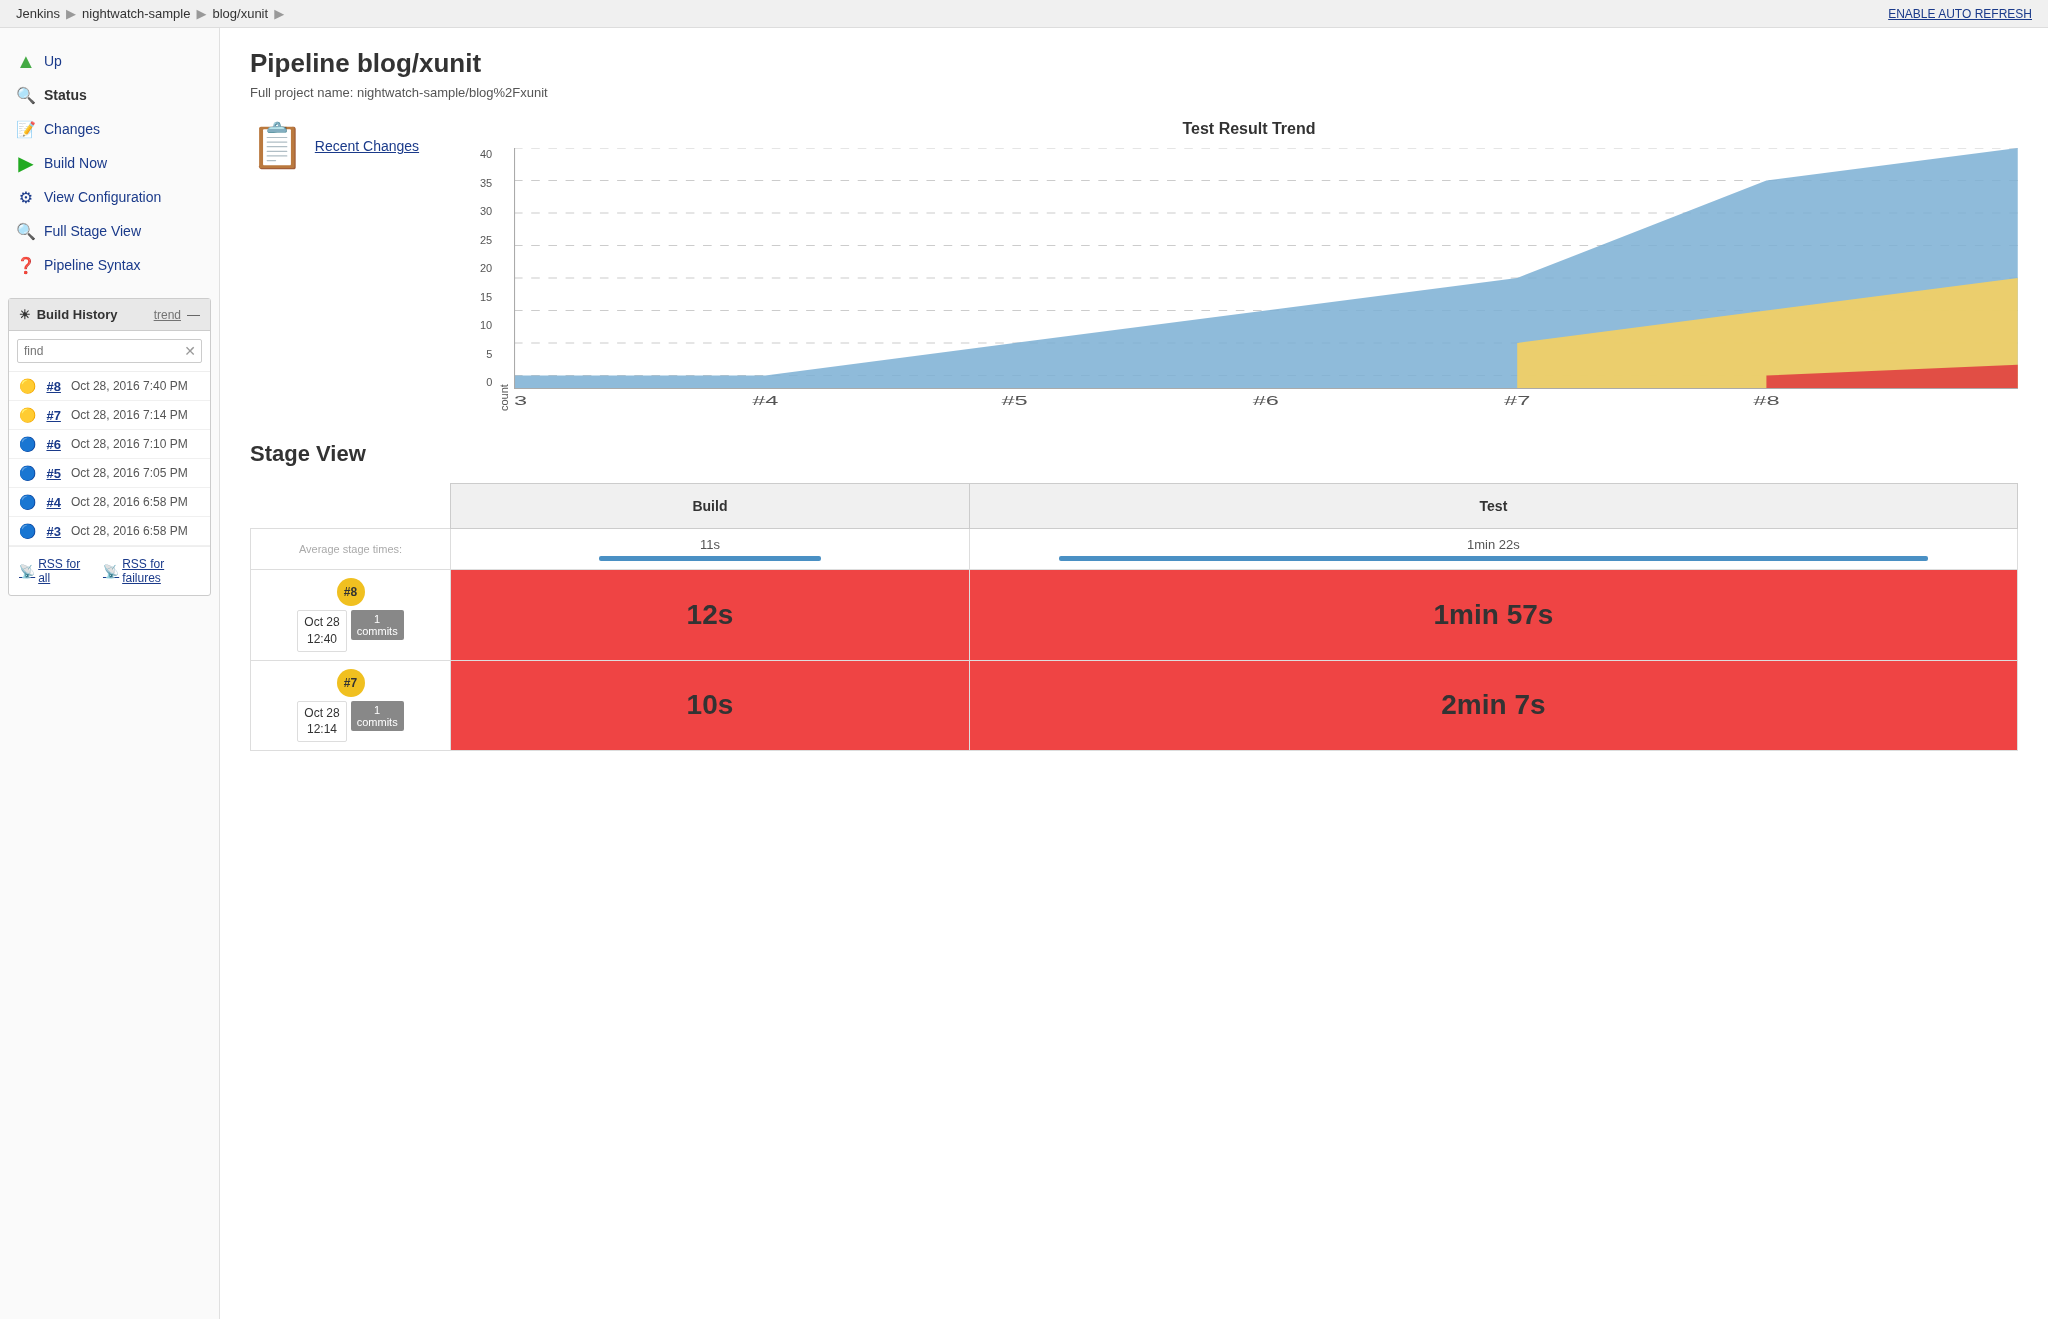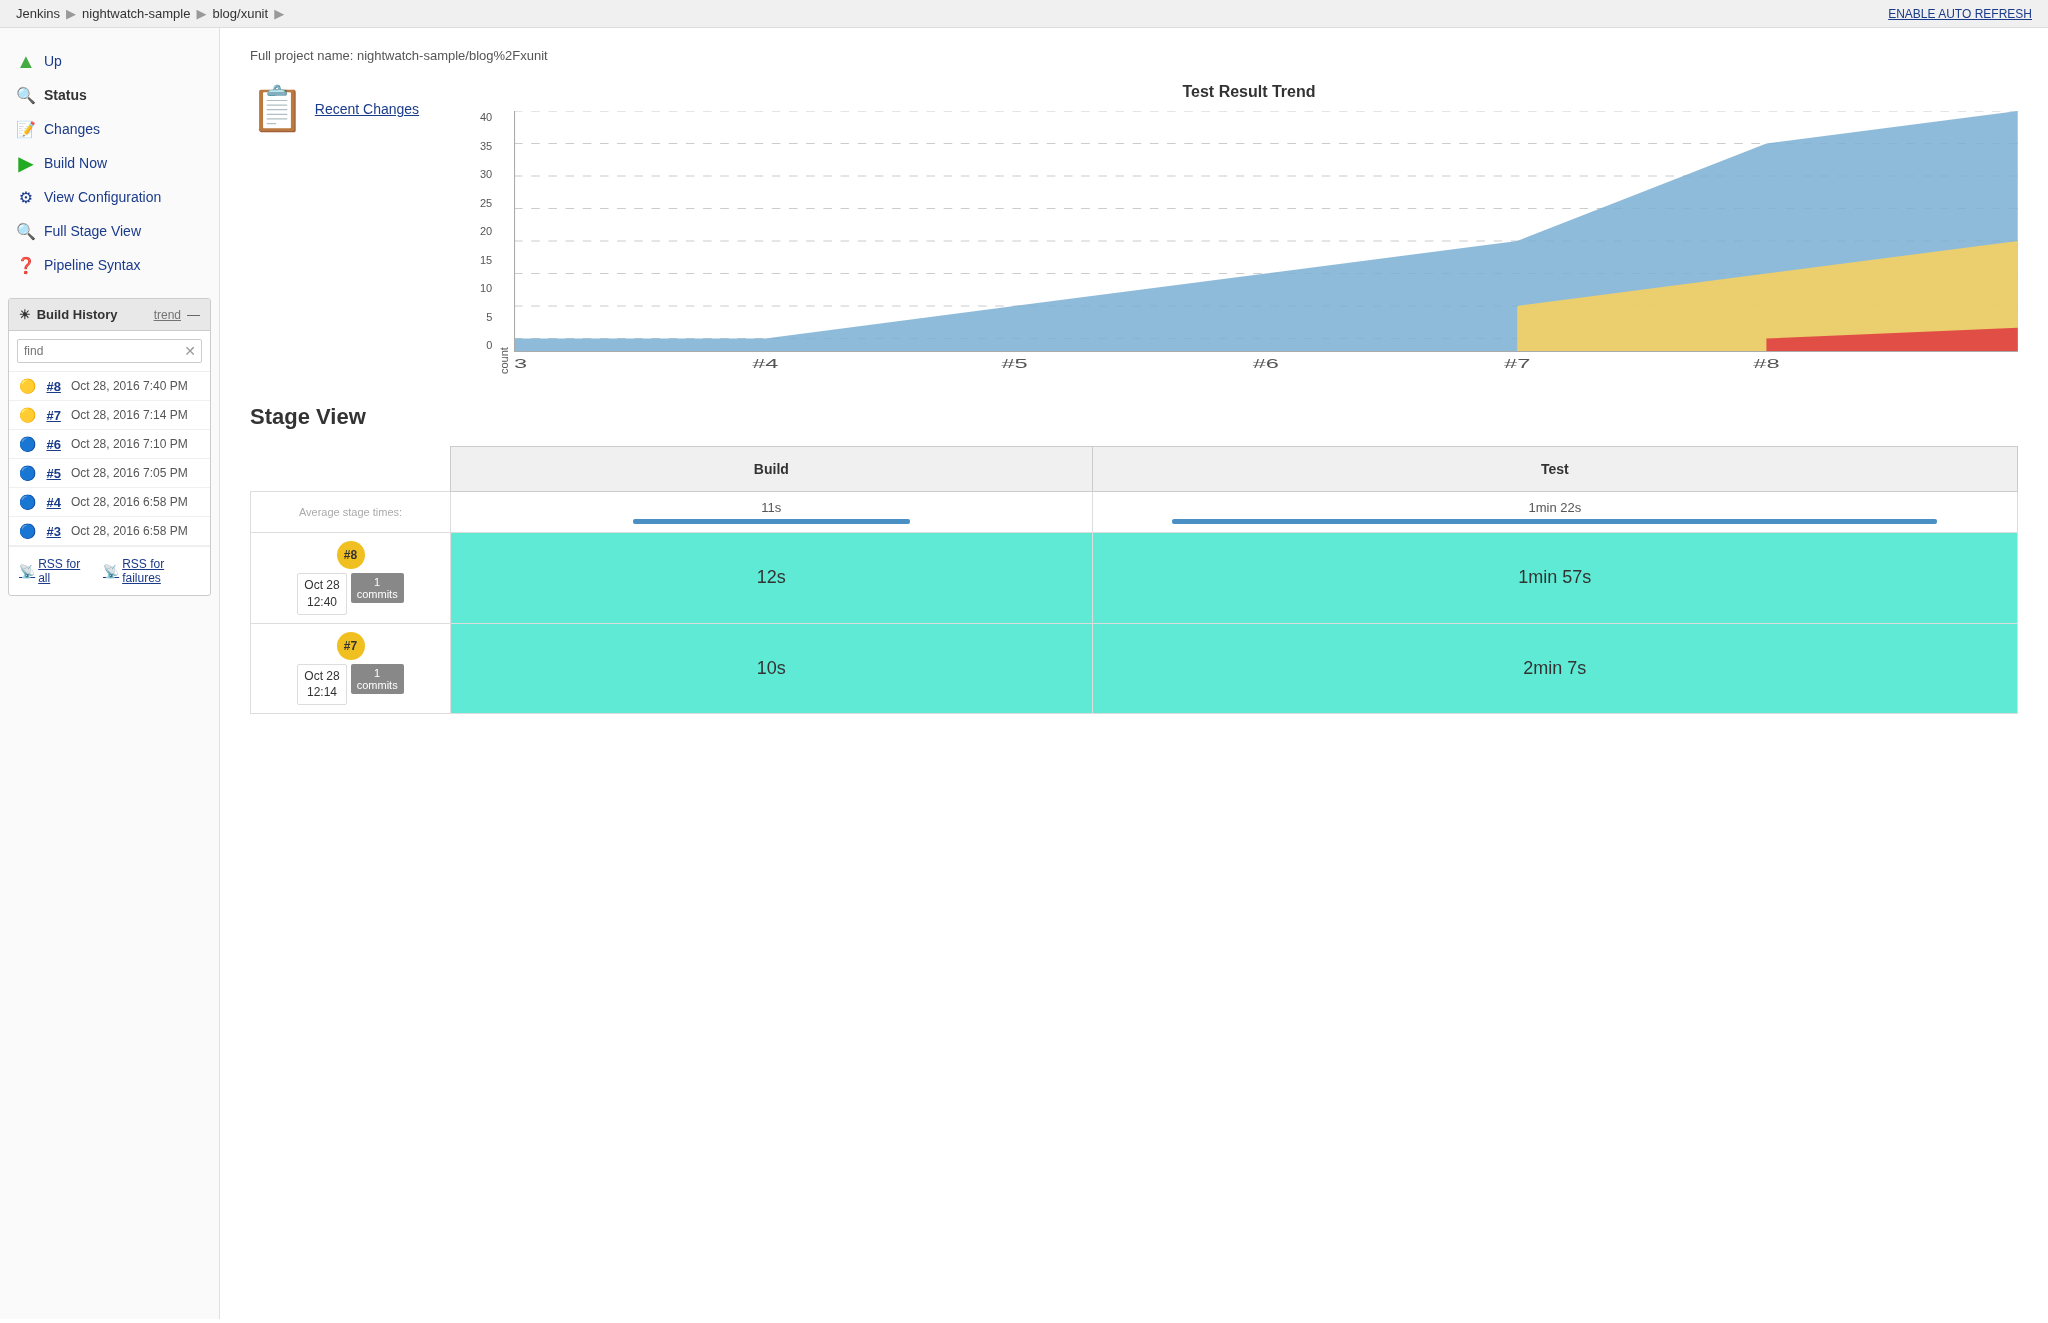--- a/index.html
+++ b/index.html
@@ -122,21 +122,21 @@
       border: 1px solid #ccc;
       padding: 14px 16px;
       font-weight: bold;
       font-size: 14px;
       text-align: center;
     }
     .stage-table td { border: 1px solid #ddd; padding: 8px 12px; text-align: center; vertical-align: middle; }
     .avg-label { text-align: right; color: #aaa; font-size: 11px; padding-right: 12px; }
     .avg-time { font-size: 13px; color: #555; }
     .avg-bar { height: 5px; background: #4a90c4; border-radius: 2px; margin-top: 4px; }
-    .build-cell-yellow { background: #5eead4; font-size: 18px; font-weight: normal; }
+    .build-cell-yellow { background: #ef4444; font-size: 28px; font-weight: bold; }
     .build-info-box {
       display: flex;
       gap: 4px;
       align-items: flex-start;
       justify-content: center;
     }
     .build-date-box {
       background: #fff;
       border: 1px solid #ddd;
       border-radius: 2px;
@@ -271,20 +271,21 @@
         </a>
         <a class="rss-link" href="#">
           <span class="rss-icon">📡</span>
           <span>RSS for failures</span>
         </a>
       </div>
     </div>
   </div>
 
   <div class="main-content">
+    <h1 class="page-title">Pipeline blog/xunit</h1>
     <p class="project-name">Full project name: nightwatch-sample/blog%2Fxunit</p>
 
     <div style="display:flex; gap:30px; align-items:flex-start; margin-bottom:30px;">
       <div style="min-width:200px;">
         <a class="recent-changes-link" href="#">
           <span style="font-size:44px;">📋</span>
           <span class="recent-changes-text">Recent Changes</span>
         </a>
       </div>
 

